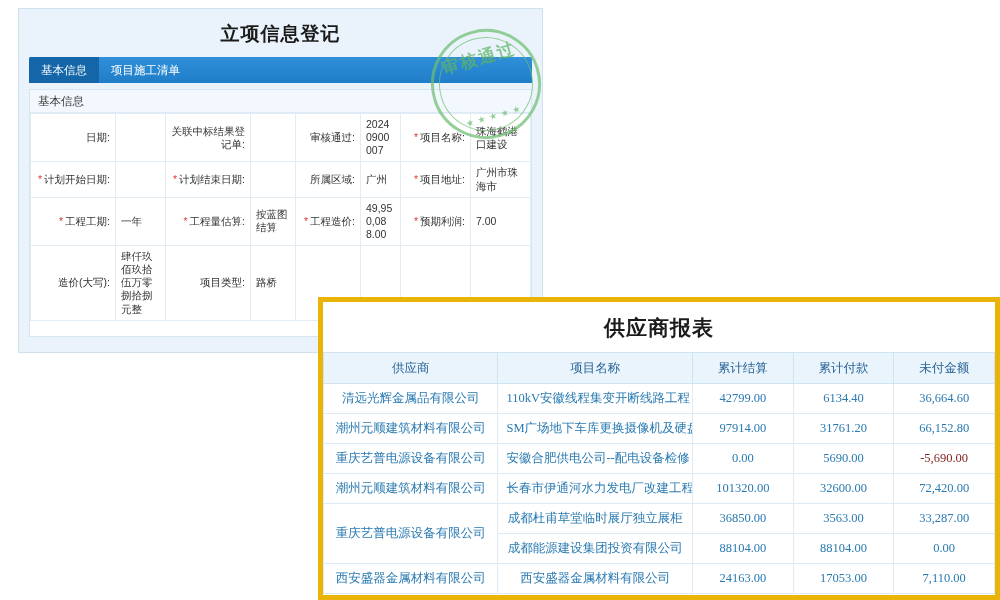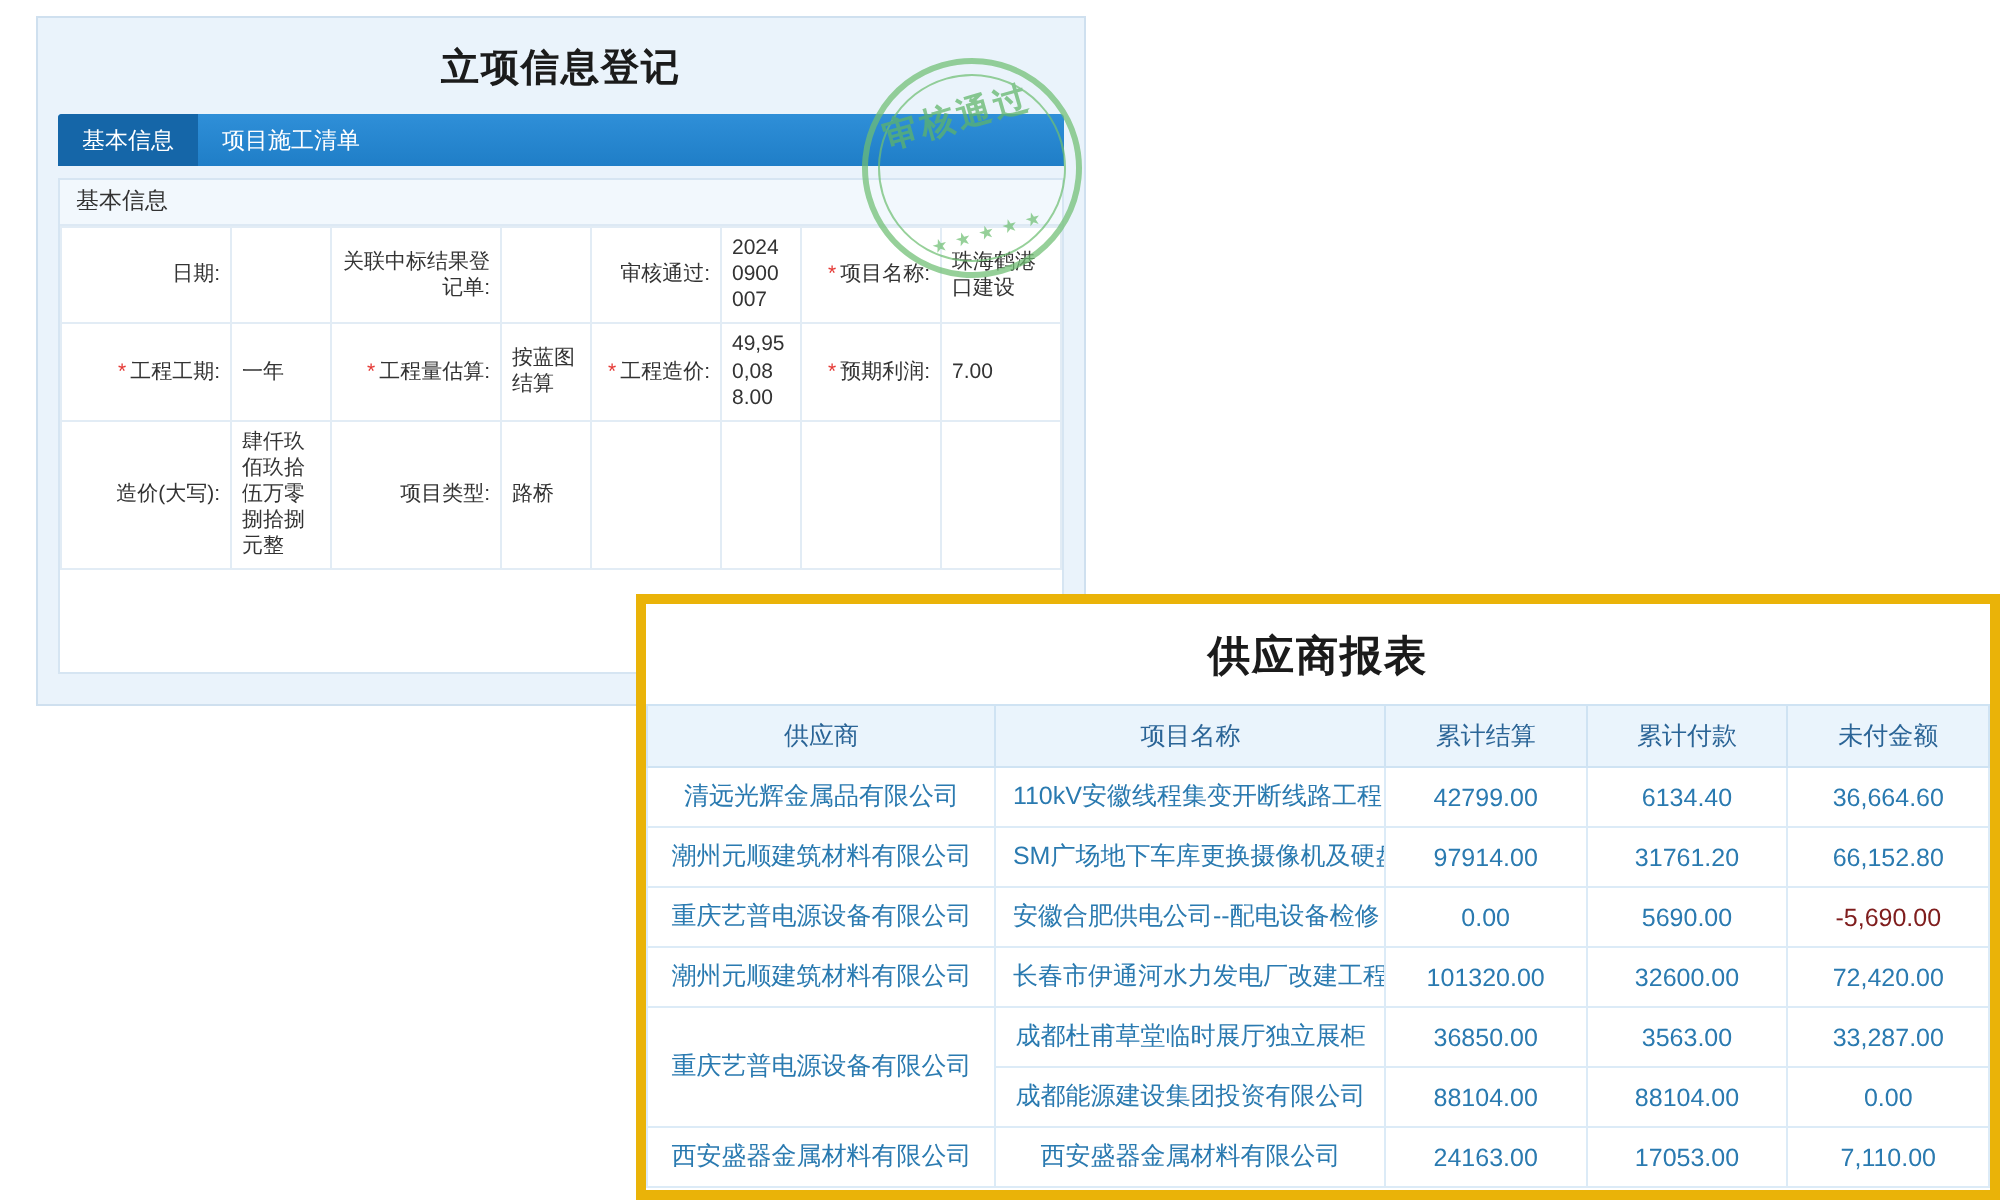--- a/index.html
+++ b/index.html
@@ -153,20 +153,21 @@
     font-weight: bold;
     color: #1b1b1b;
     padding: 12px 0 10px 0;
     background: #ffffff;
     letter-spacing: 1px;
   }
   table.rep {
     border-collapse: collapse;
     width: 100%;
     table-layout: fixed;
+    font-family: Liberation Serif, serif;
   }
   table.rep th {
     background: #eaf4fc;
     border: 1px solid #cfe3f3;
     font-size: 12.5px;
     font-weight: normal;
     color: #2a6496;
     height: 28px;
     text-align: center;
   }
@@ -219,20 +220,30 @@
           <td class="lbl">日期:</td>
           <td class="val"></td>
           <td class="lbl">关联中标结果登记单:</td>
           <td class="val"></td>
           <td class="lbl">审核通过:</td>
           <td class="val">20240900007</td>
           <td class="lbl"><span class="req">*</span><span>项目名称:</span></td>
           <td class="val">珠海鹤港口建设</td>
         </tr>
         <tr>
+          <td class="lbl"><span class="req">*</span><span>计划开始日期:</span></td>
+          <td class="val"></td>
+          <td class="lbl"><span class="req">*</span><span>计划结束日期:</span></td>
+          <td class="val"></td>
+          <td class="lbl">所属区域:</td>
+          <td class="val">广州</td>
+          <td class="lbl"><span class="req">*</span><span>项目地址:</span></td>
+          <td class="val">广州市珠海市</td>
+        </tr>
+        <tr>
           <td class="lbl"><span class="req">*</span><span>工程工期:</span></td>
           <td class="val">一年</td>
           <td class="lbl"><span class="req">*</span><span>工程量估算:</span></td>
           <td class="val">按蓝图结算</td>
           <td class="lbl"><span class="req">*</span><span>工程造价:</span></td>
           <td class="val">49,950,088.00</td>
           <td class="lbl"><span class="req">*</span><span>预期利润:</span></td>
           <td class="val">7.00</td>
         </tr>
         <tr>

